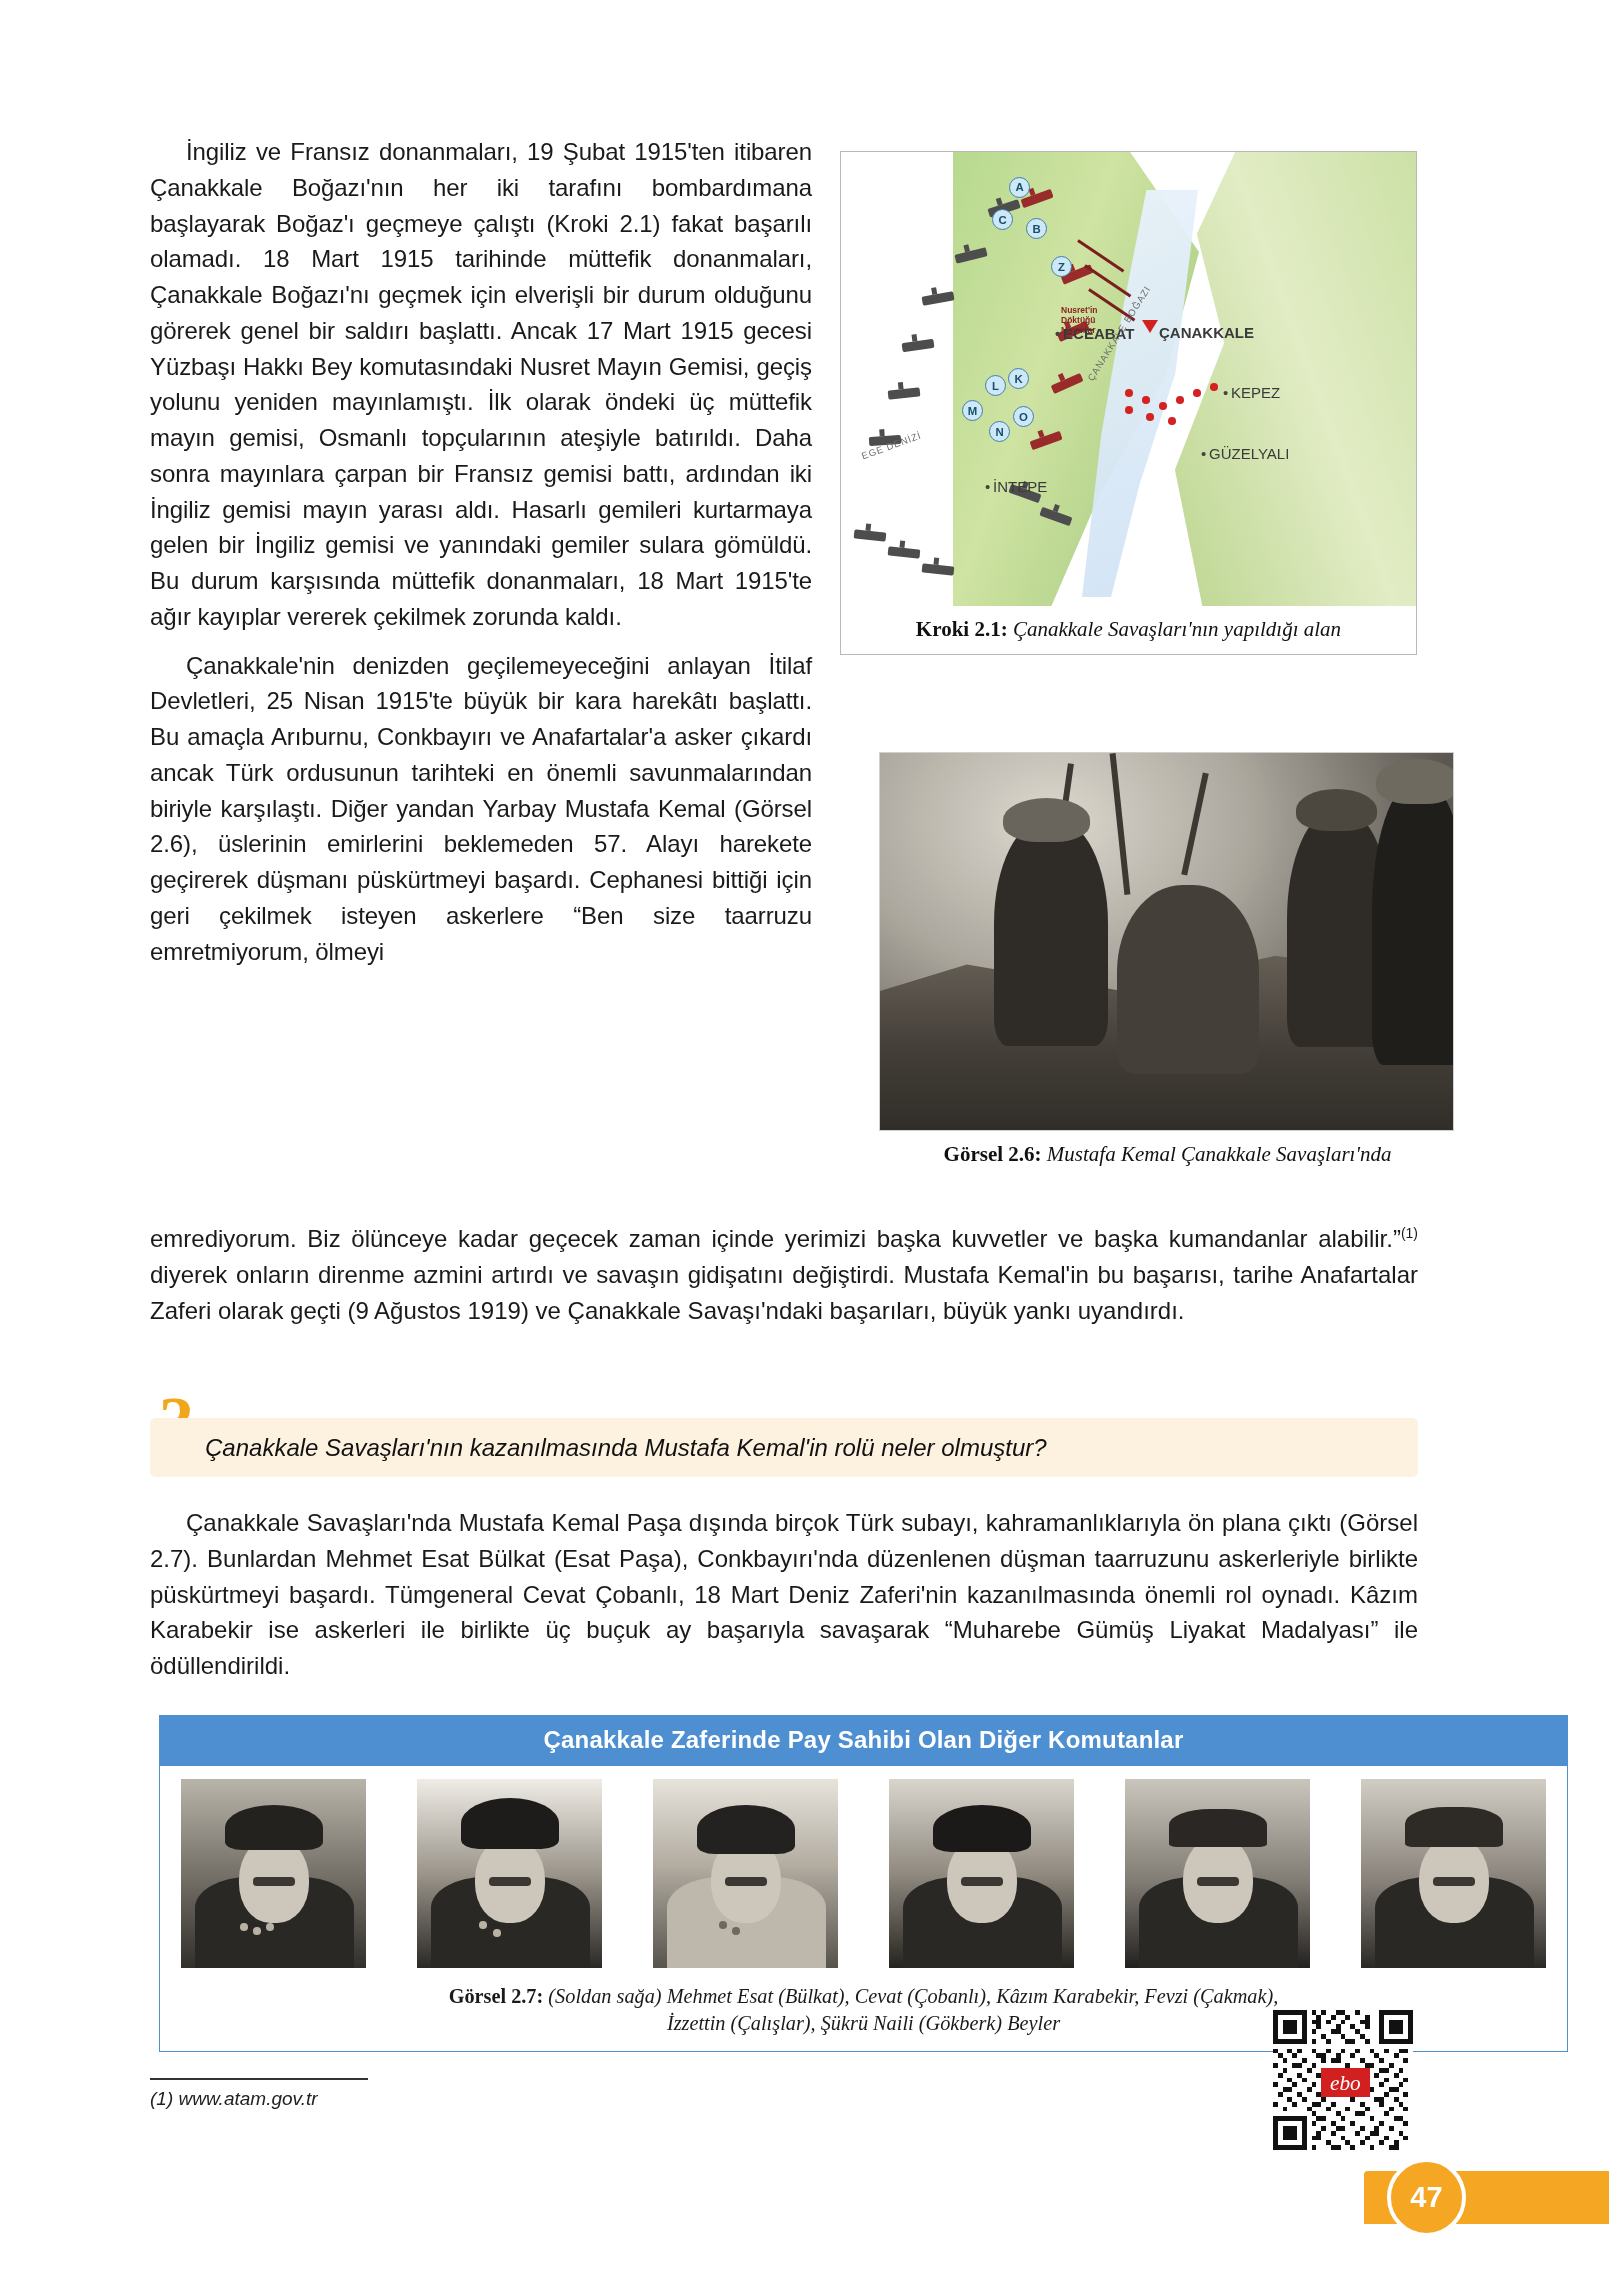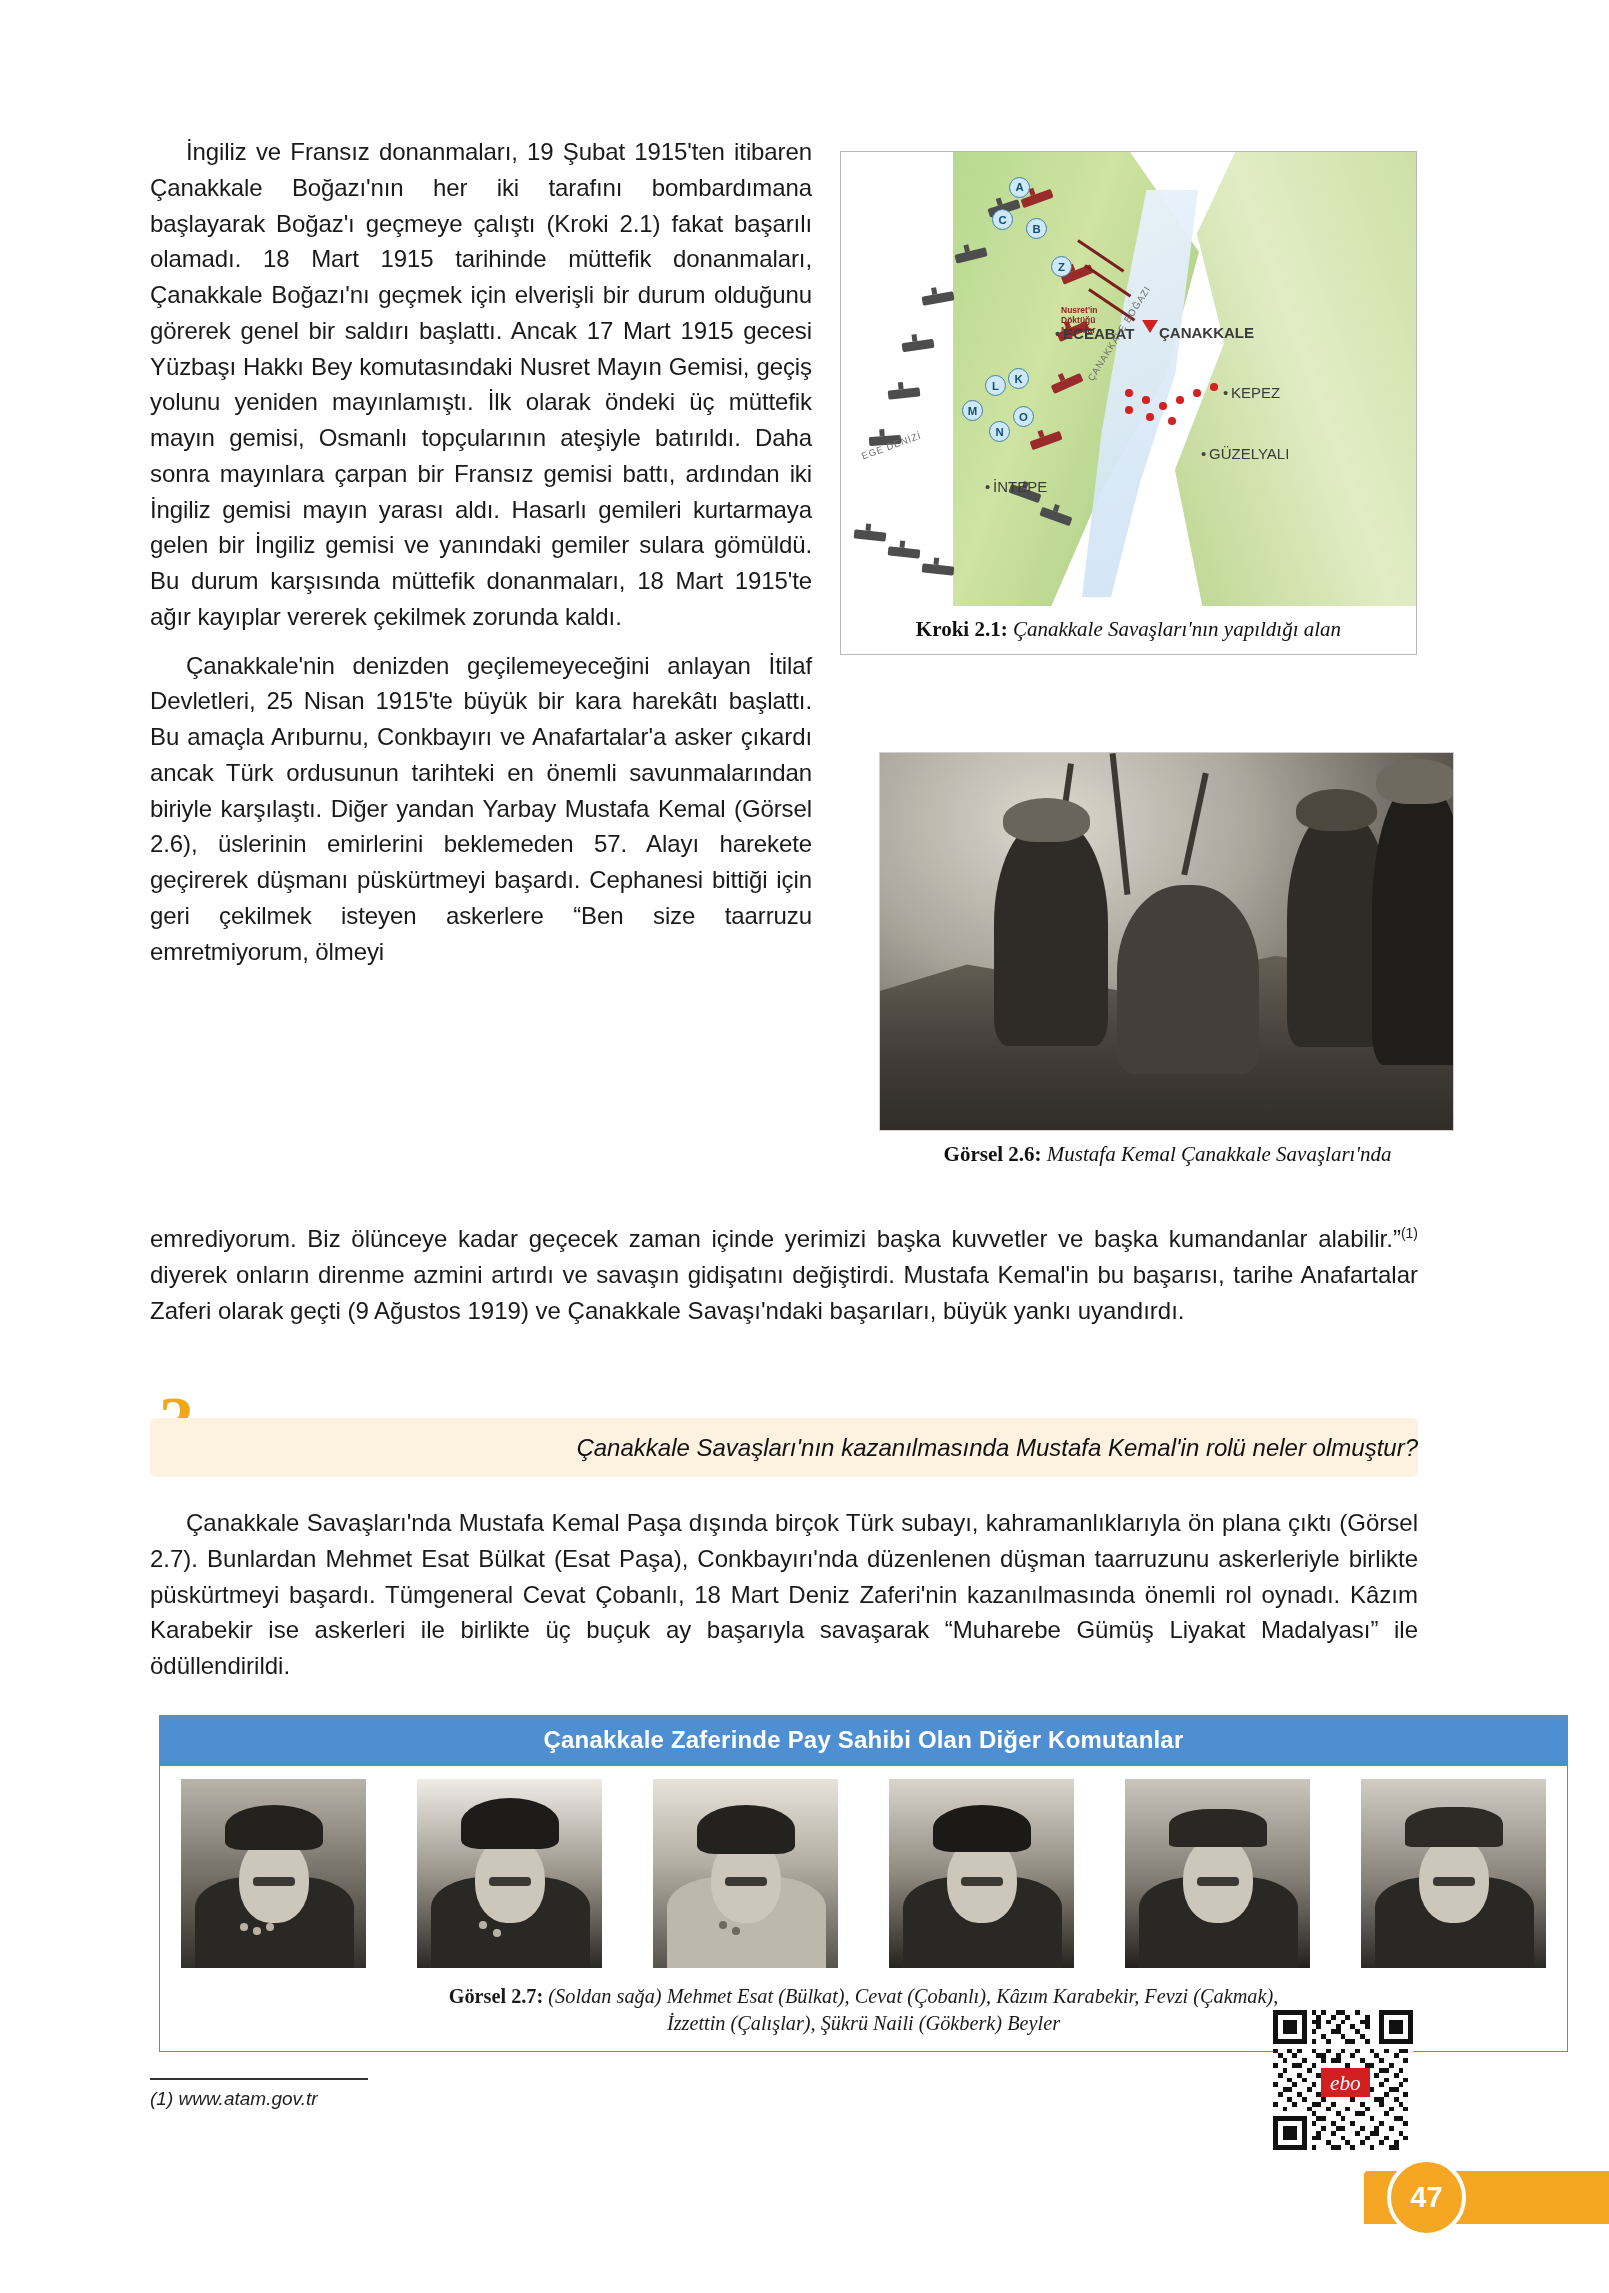--- a/index.html
+++ b/index.html
@@ -96,21 +96,20 @@
   .question-bar {
     position: absolute;
     left: 150px;
     top: 1418px;
     width: 1268px;
     height: 59px;
     background: #fdf1e0;
     border-radius: 5.7px;
     display: flex;
     align-items: center;
-    justify-content: flex-end;
   }
   .q-mark {
     position: absolute;
     left: 159px;
     top: 1387px;
     font-family: "Liberation Serif", serif;
     font-size: 70px;
     font-weight: bold;
     color: #f2a71b;
     line-height: 1;

